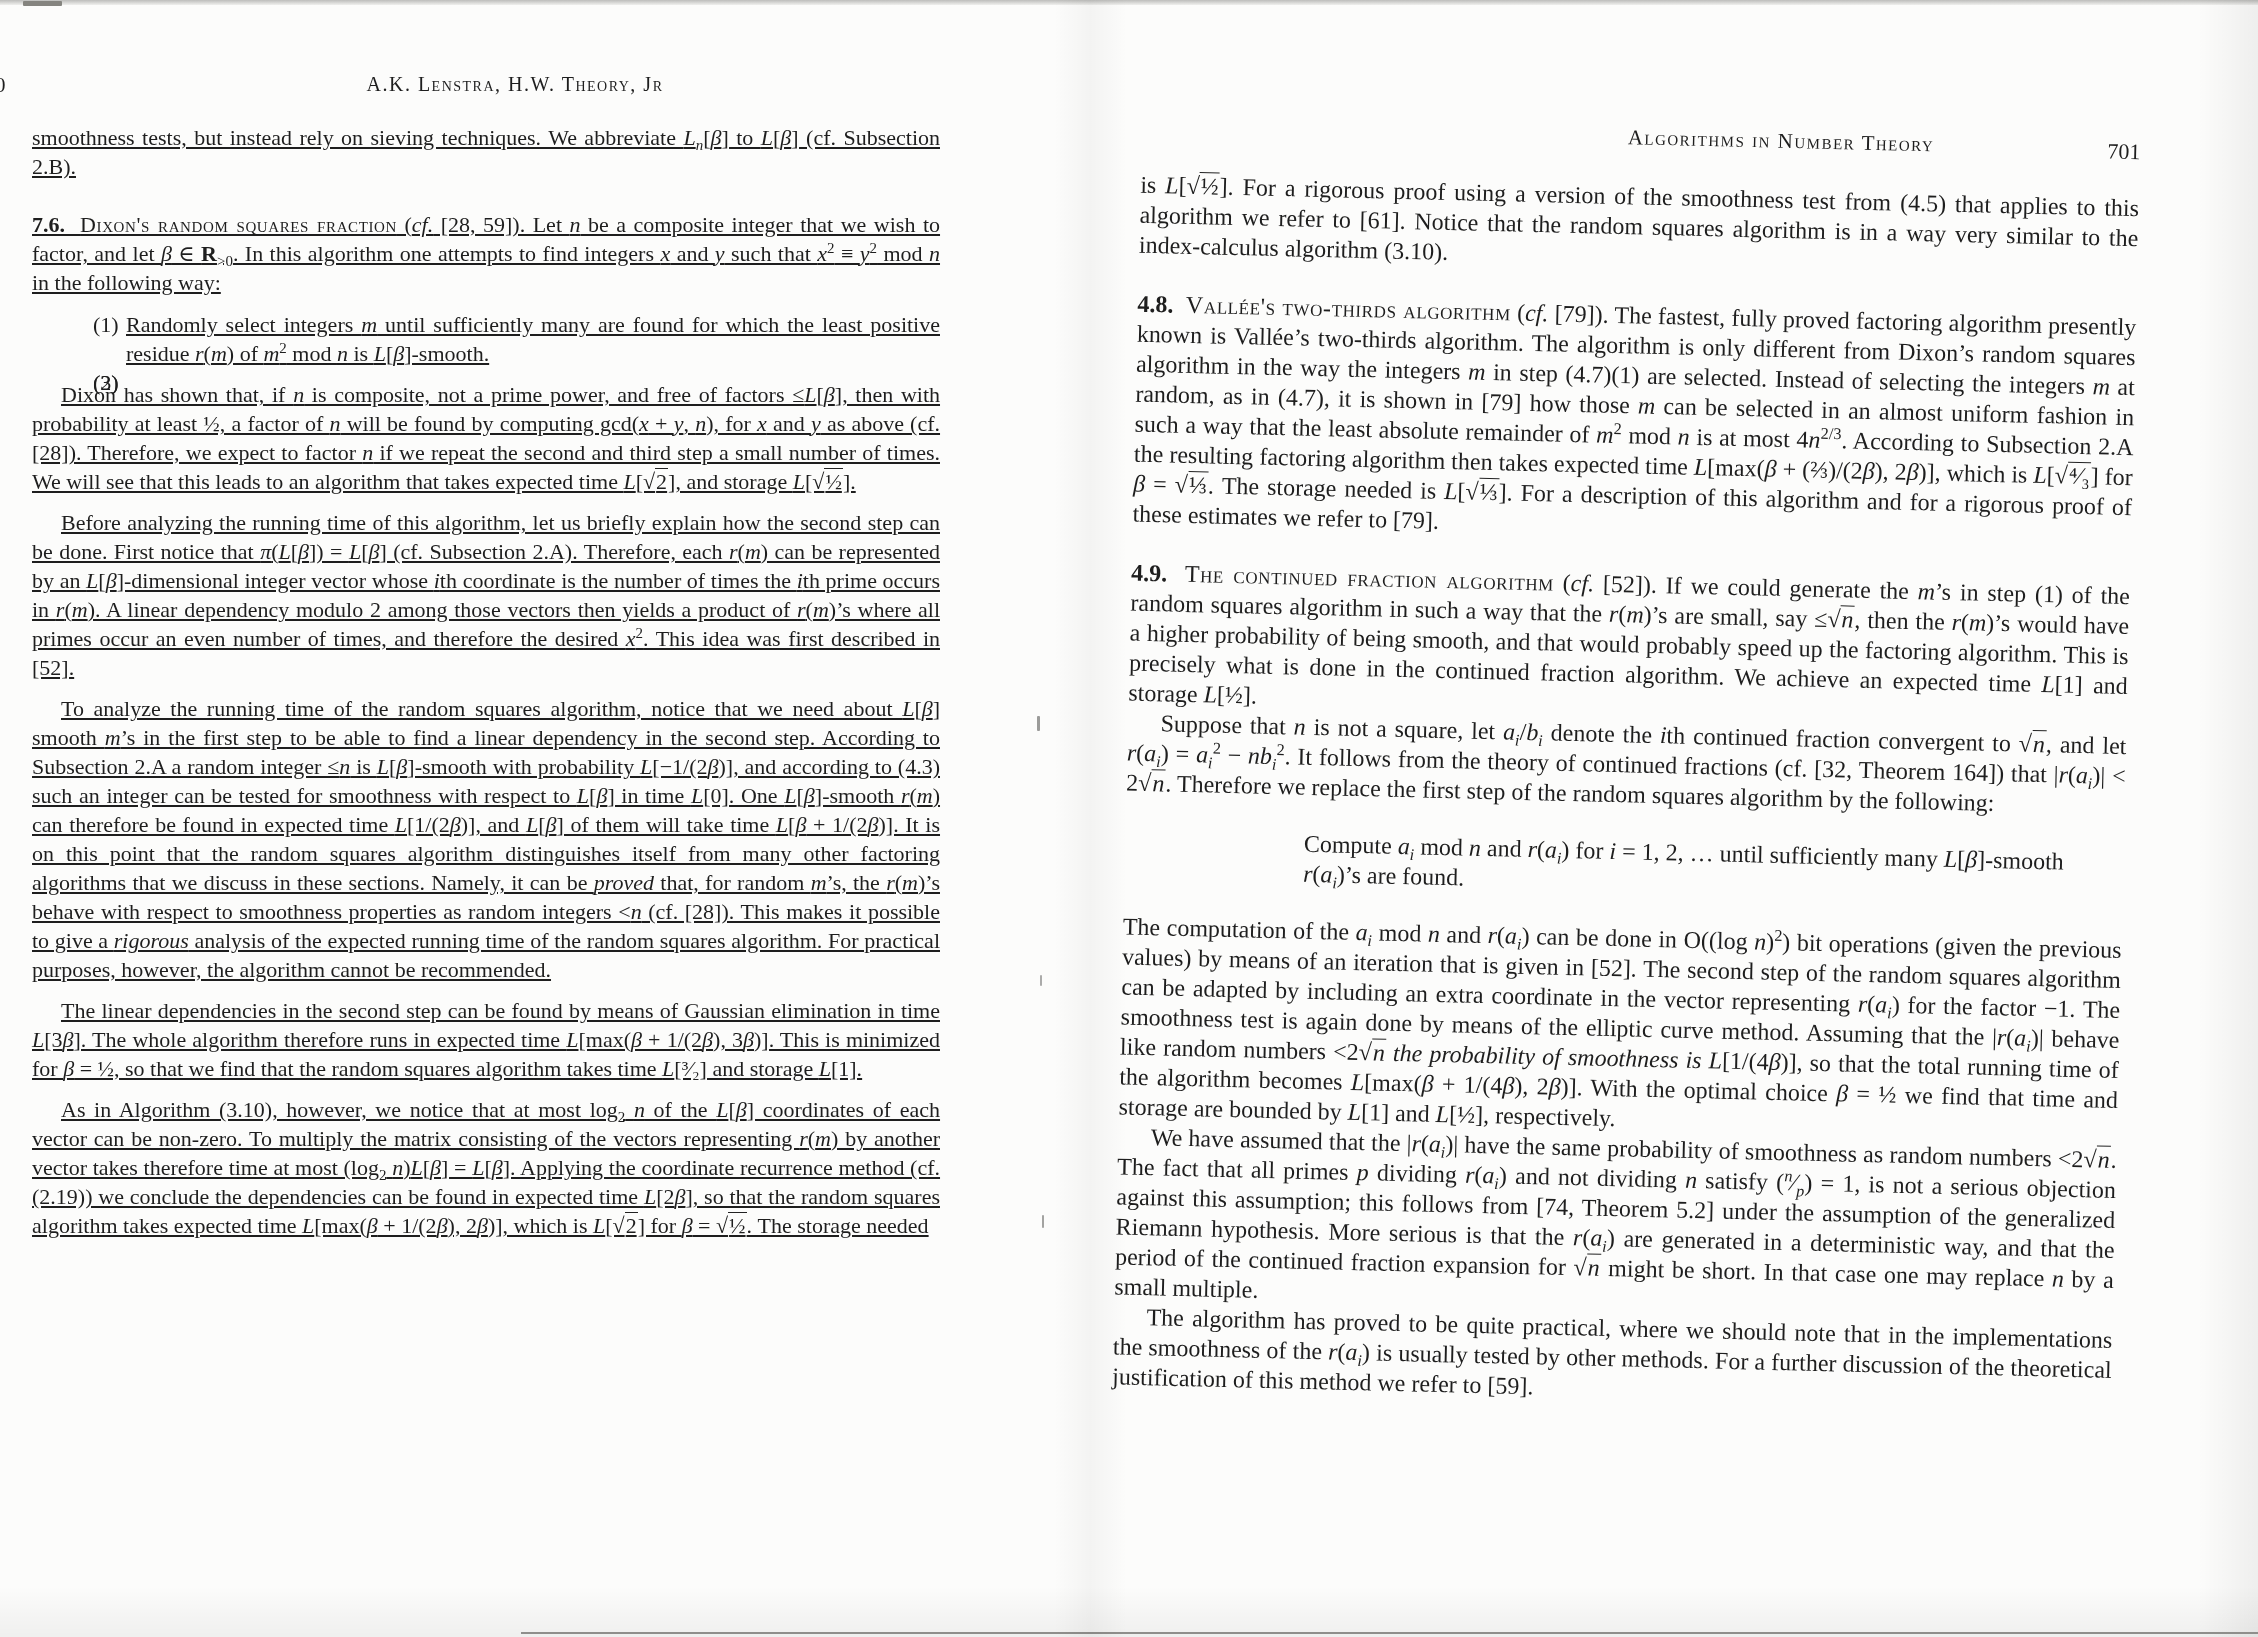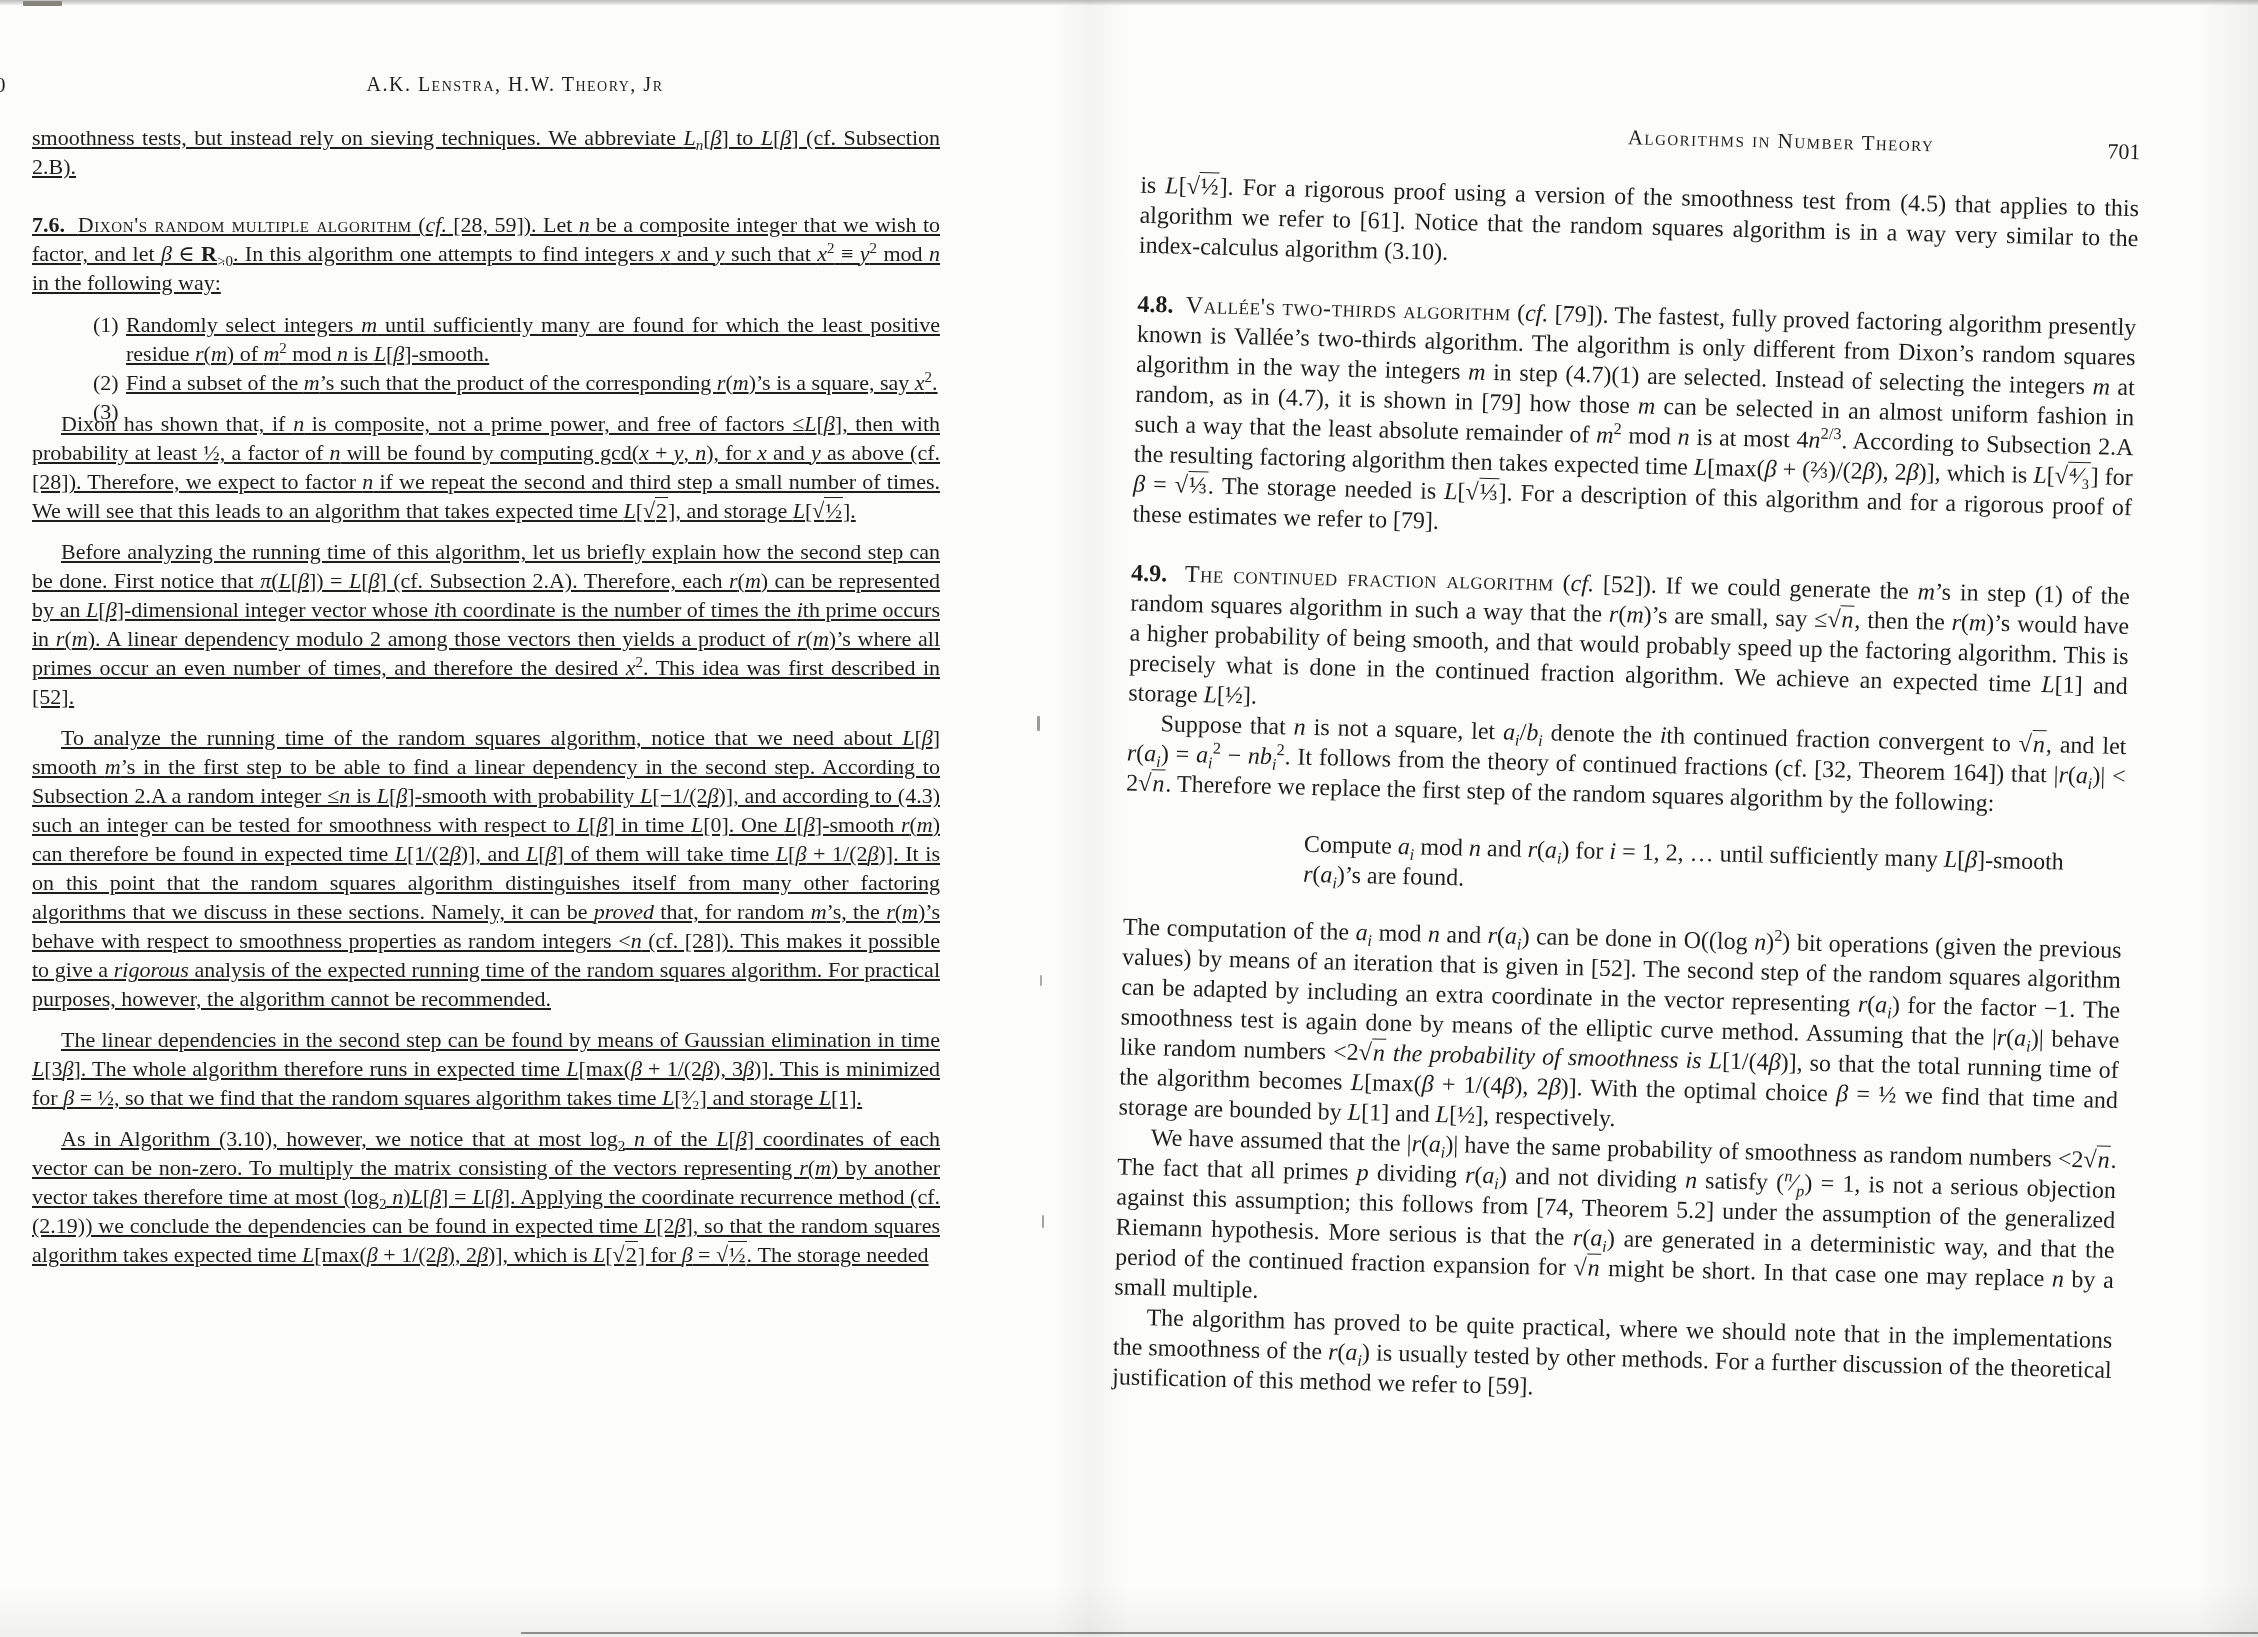--- a/index.html
+++ b/index.html
@@ -69,30 +69,29 @@
   <div class="speck sp4"></div>
 
   <section class="page-left">
     <header class="phead">
       <span class="pnum">700</span>
       <span class="rhead">A.K. Lenstra, H.W. Theory, Jr</span>
     </header>
 
     <p>smoothness tests, but instead rely on sieving techniques. We abbreviate <i>L<sub>n</sub></i>[<i>β</i>] to <i>L</i>[<i>β</i>] (cf. Subsection 2.B).</p>
 
-    <p class="section"><b>7.6.</b>&nbsp; <span class="sc">Dixon's random multiple algorithm</span> (<i>cf.</i> [28, 59]). Let <i>n</i> be a composite integer that we wish to factor, and let <i>β</i> ∈ <b>R</b><sub>&gt;0</sub>. In this algorithm one attempts to find integers <i>x</i> and <i>y</i> such that <i>x</i><sup>2</sup> ≡ <i>y</i><sup>2</sup> mod <i>n</i> in the following way:</p>
+    <p class="section"><b>7.6.</b>&nbsp; <span class="sc">Dixon's random squares fraction</span> (<i>cf.</i> [28, 59]). Let <i>n</i> be a composite integer that we wish to factor, and let <i>β</i> ∈ <b>R</b><sub>&gt;0</sub>. In this algorithm one attempts to find integers <i>x</i> and <i>y</i> such that <i>x</i><sup>2</sup> ≡ <i>y</i><sup>2</sup> mod <i>n</i> in the following way:</p>
 
     <div class="steplist">
       <div class="li">
         <span class="mark">(1)</span>
         <span>Randomly select integers <i>m</i> until sufficiently many are found for which the least positive residue <i>r</i>(<i>m</i>) of <i>m</i><sup>2</sup> mod <i>n</i> is <i>L</i>[<i>β</i>]-smooth.</span>
       </div>
       <div class="li">
         <span class="mark">(2)</span>
-        <span>Find a subset of the <i>m</i>’s such that the product of the corresponding <i>r</i>(<i>m</i>)’s is a square, say <i>x</i><sup>2</sup>.</span>
       </div>
       <div class="li">
         <span class="mark">(3)</span>
       </div>
     </div>
 
     <p class="indent">Dixon has shown that, if <i>n</i> is composite, not a prime power, and free of factors ≤<i>L</i>[<i>β</i>], then with probability at least ½, a factor of <i>n</i> will be found by computing gcd(<i>x</i> + <i>y</i>, <i>n</i>), for <i>x</i> and <i>y</i> as above (cf. [28]). Therefore, we expect to factor <i>n</i> if we repeat the second and third step a small number of times. We will see that this leads to an algorithm that takes expected time <i>L</i>[√<span class="ov">2</span>], and storage <i>L</i>[√<span class="ov">½</span>].</p>
     <p class="indent">Before analyzing the running time of this algorithm, let us briefly explain how the second step can be done. First notice that <i>π</i>(<i>L</i>[<i>β</i>]) = <i>L</i>[<i>β</i>] (cf. Subsection 2.A). Therefore, each <i>r</i>(<i>m</i>) can be represented by an <i>L</i>[<i>β</i>]-dimensional integer vector whose <i>i</i>th coordinate is the number of times the <i>i</i>th prime occurs in <i>r</i>(<i>m</i>). A linear dependency modulo 2 among those vectors then yields a product of <i>r</i>(<i>m</i>)’s where all primes occur an even number of times, and therefore the desired <i>x</i><sup>2</sup>. This idea was first described in [52].</p>
     <p class="indent">To analyze the running time of the random squares algorithm, notice that we need about <i>L</i>[<i>β</i>] smooth <i>m</i>’s in the first step to be able to find a linear dependency in the second step. According to Subsection 2.A a random integer ≤<i>n</i> is <i>L</i>[<i>β</i>]-smooth with probability <i>L</i>[−1/(2<i>β</i>)], and according to (4.3) such an integer can be tested for smoothness with respect to <i>L</i>[<i>β</i>] in time <i>L</i>[0]. One <i>L</i>[<i>β</i>]-smooth <i>r</i>(<i>m</i>) can therefore be found in expected time <i>L</i>[1/(2<i>β</i>)], and <i>L</i>[<i>β</i>] of them will take time <i>L</i>[<i>β</i> + 1/(2<i>β</i>)]. It is on this point that the random squares algorithm distinguishes itself from many other factoring algorithms that we discuss in these sections. Namely, it can be <i>proved</i> that, for random <i>m</i>’s, the <i>r</i>(<i>m</i>)’s behave with respect to smoothness properties as random integers &lt;<i>n</i> (cf. [28]). This makes it possible to give a <i>rigorous</i> analysis of the expected running time of the random squares algorithm. For practical purposes, however, the algorithm cannot be recommended.</p>
     <p class="indent">The linear dependencies in the second step can be found by means of Gaussian elimination in time <i>L</i>[3<i>β</i>]. The whole algorithm therefore runs in expected time <i>L</i>[max(<i>β</i> + 1/(2<i>β</i>), 3<i>β</i>)]. This is minimized for <i>β</i> = ½, so that we find that the random squares algorithm takes time <i>L</i>[³⁄₂] and storage <i>L</i>[1].</p>

